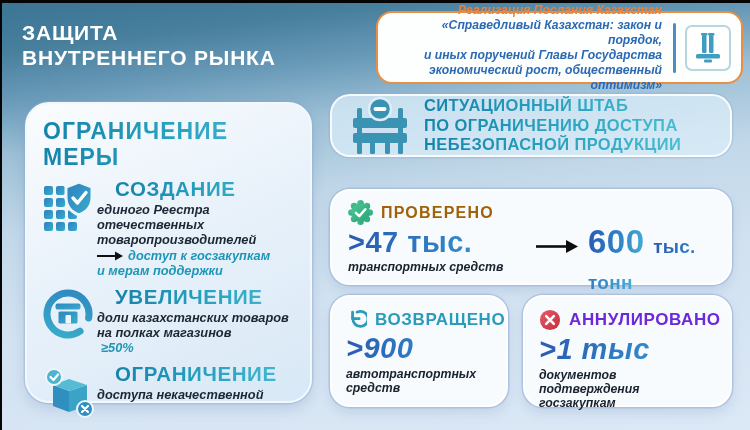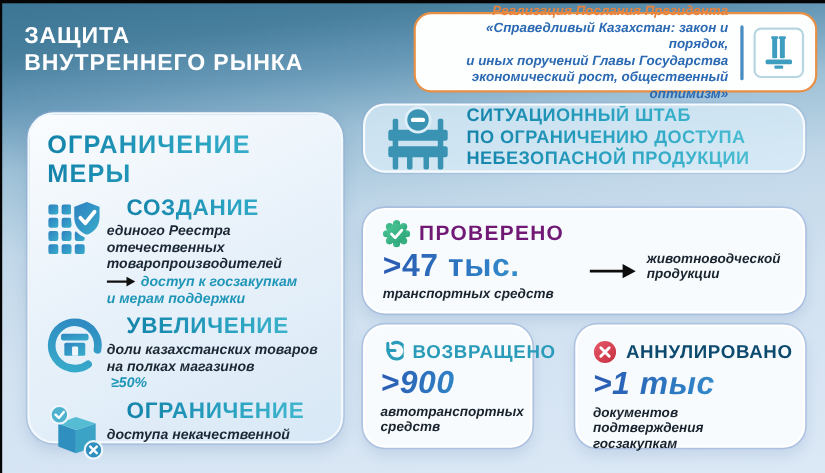--- a/index.html
+++ b/index.html
@@ -59,51 +59,51 @@
     display:flex;align-items:center;padding:0 10px 0 16px;}
   .hq-icon{flex:0 0 64px;display:flex;justify-content:center;margin-right:12px;}
   .hq-title{font-weight:700;font-size:16.5px;line-height:19.5px;letter-spacing:.4px;}
   .hq-title span{display:block;}
 
   .card{position:absolute;box-sizing:border-box;background:#f8fbfe;border:2px solid #fff;border-radius:20px;
     box-shadow:0 0 0 1.5px rgba(150,175,215,.55),0 6px 12px rgba(70,110,160,.15);}
   .checked{left:330px;top:189px;width:402px;height:96px;padding:9px 16px;}
   .card-label-row{display:flex;align-items:center;}
   .card-label-icon{margin-right:8px;display:flex;}
-  .label-green{color:#701a75;font-weight:700;font-size:19px;letter-spacing:1.2px;}
+  .label-green{color:#a16207;font-weight:700;font-size:16px;letter-spacing:1.2px;}
   .label-teal{color:#2a9cba;font-weight:700;font-size:17px;letter-spacing:.6px;}
-  .label-red{color:#0c4a6e;font-weight:700;font-size:17px;letter-spacing:.6px;}
+  .label-red{color:#6d28d9;font-weight:700;font-size:17px;letter-spacing:.6px;}
   .stat-row{display:flex;align-items:flex-start;margin-top:1px;}
   .stat-col1{width:188px;flex:0 0 188px;}
   .stat-arrow{flex:0 0 auto;margin:13px 10px 0 0;}
   .stat-value{font-weight:700;font-size:29px;line-height:32px;letter-spacing:.5px;}
   .stat-value .big{font-size:33px;}
   .stat-value .unit{font-size:19px;letter-spacing:.3px;}
   .stat-caption{font-style:italic;font-weight:600;font-size:12.3px;line-height:14px;color:#18232e;margin-top:2px;}
   .stat-caption span{display:block;}
 
-  .returned{left:330px;top:295px;width:154px;height:112px;padding:12px 14px;}
+  .returned{left:330px;top:295px;width:178px;height:112px;padding:12px 14px;}
   .annulled{left:523px;top:295px;width:209px;height:112px;padding:12px 14px;}
   .small-value{font-style:italic;font-weight:700;font-size:29px;line-height:33px;letter-spacing:.5px;margin-top:2px;}
 </style>
 </head>
 <body>
 
 <div class="slide">
   <div class="edge-top"></div>
   <div class="edge-left"></div>
 
   <div class="title">
     <span style="display:block">ЗАЩИТА</span>
     <span style="display:block">ВНУТРЕННЕГО РЫНКА</span>
   </div>
 
   <div class="mandate">
     <div class="mandate-text">
-      <span class="mandate-heading">Реализация Послания Президента</span>
+      <span class="mandate-heading">Реализация Послания Казахстан</span>
       <span class="mandate-line">«Справедливый Казахстан: закон и порядок,</span>
       <span class="mandate-line">и иных поручений Главы Государства</span>
       <span class="mandate-line">экономический рост, общественный оптимизм»</span>
     </div>
     <div class="mandate-divider"></div>
     <div class="mandate-logo">
       <svg width="32" height="34" viewBox="0 0 32 34">
         <g fill="#3f9ec0">
           <rect x="10" y="4" width="4.5" height="18" rx="1"></rect>
           <rect x="17" y="4" width="4.5" height="18" rx="1"></rect>
@@ -265,20 +265,24 @@
     <div class="stat-row">
       <div class="stat-col1">
         <div class="stat-value grad-blue">&gt;47 тыс.</div>
         <div class="stat-caption">транспортных средств</div>
       </div>
       <svg class="stat-arrow" width="42" height="15" viewBox="0 0 42 15">
         <line x1="0" y1="7.5" x2="31" y2="7.5" stroke="#0d0d0d" stroke-width="2.6"></line>
         <polygon points="30,1 42,7.5 30,14" fill="#0d0d0d"></polygon>
       </svg>
       <div class="stat-col2">
+        <div class="stat-value">
+          <span class="big grad-blue">600</span>
+          <span class="unit grad-blue">тыс. тонн</span>
+        </div>
         <div class="stat-caption">животноводческой продукции</div>
       </div>
     </div>
   </div>
 
   <div class="card returned">
     <div class="card-label-row">
       <span class="card-label-icon">
         <svg width="21" height="21" viewBox="0 0 24 24">
           <path d="M7.5 3.5 L7.5 11 L15 11" fill="none" stroke="#2a9cba" stroke-width="3.2" stroke-linecap="round" stroke-linejoin="round"></path>

